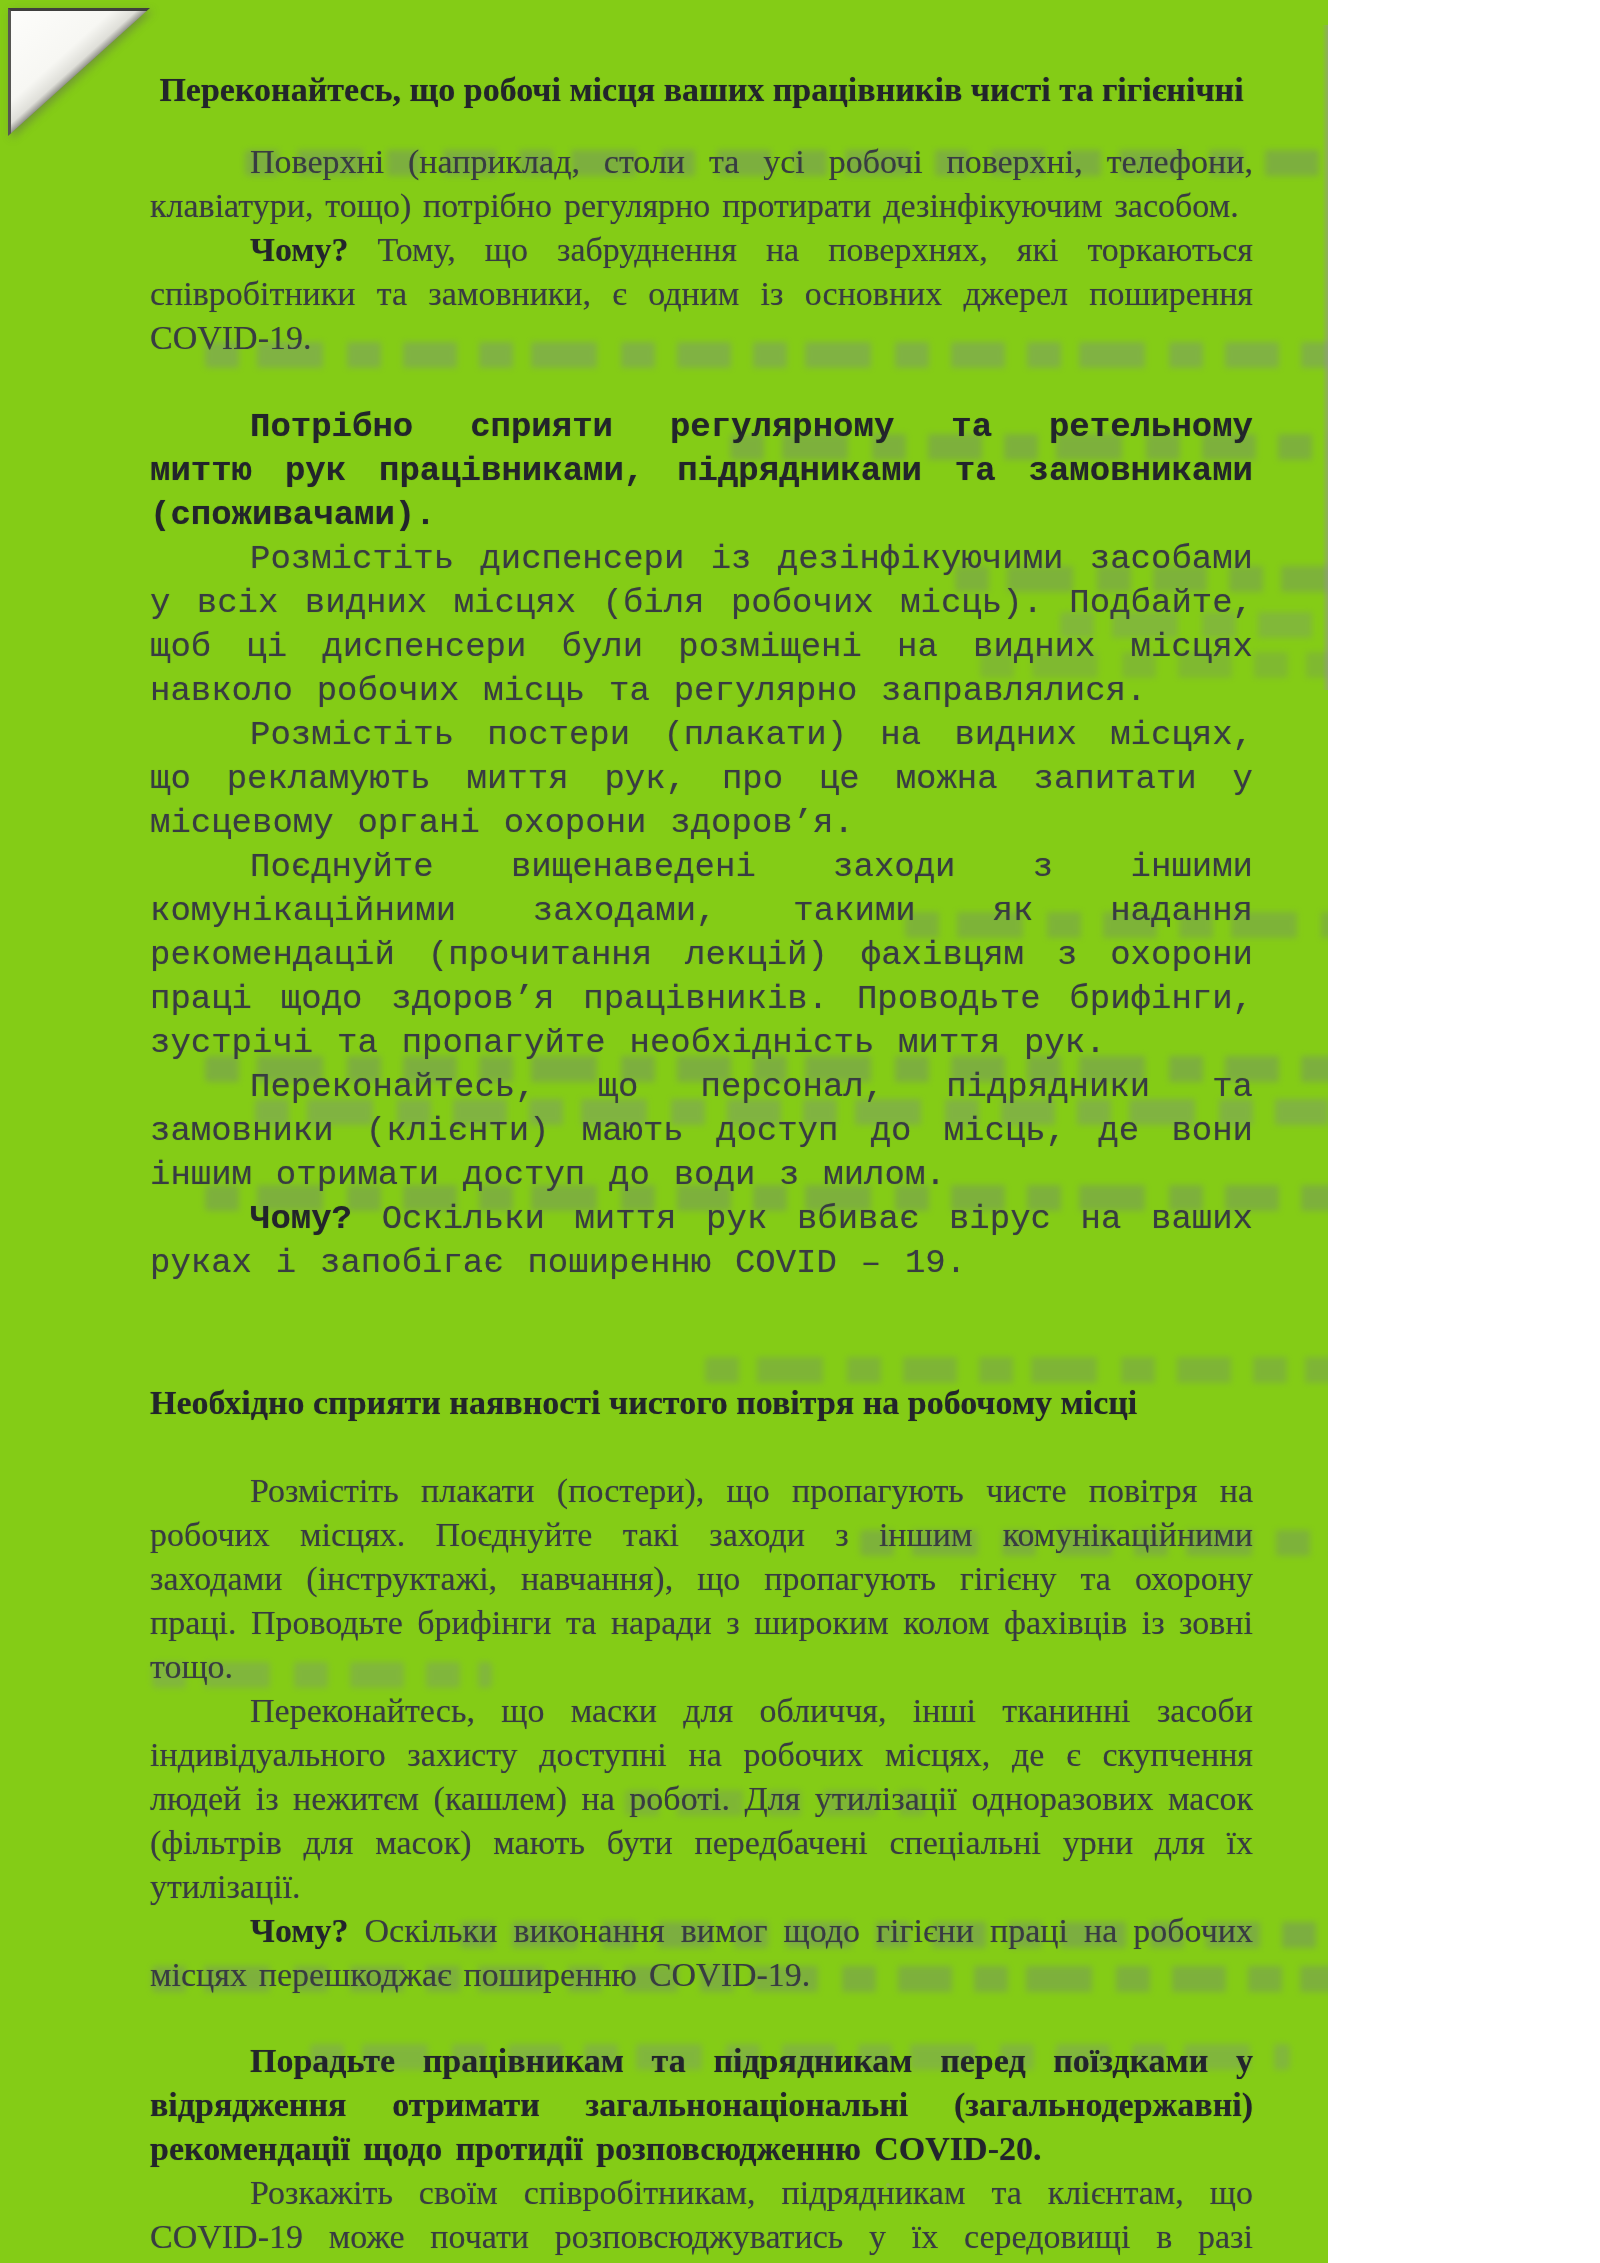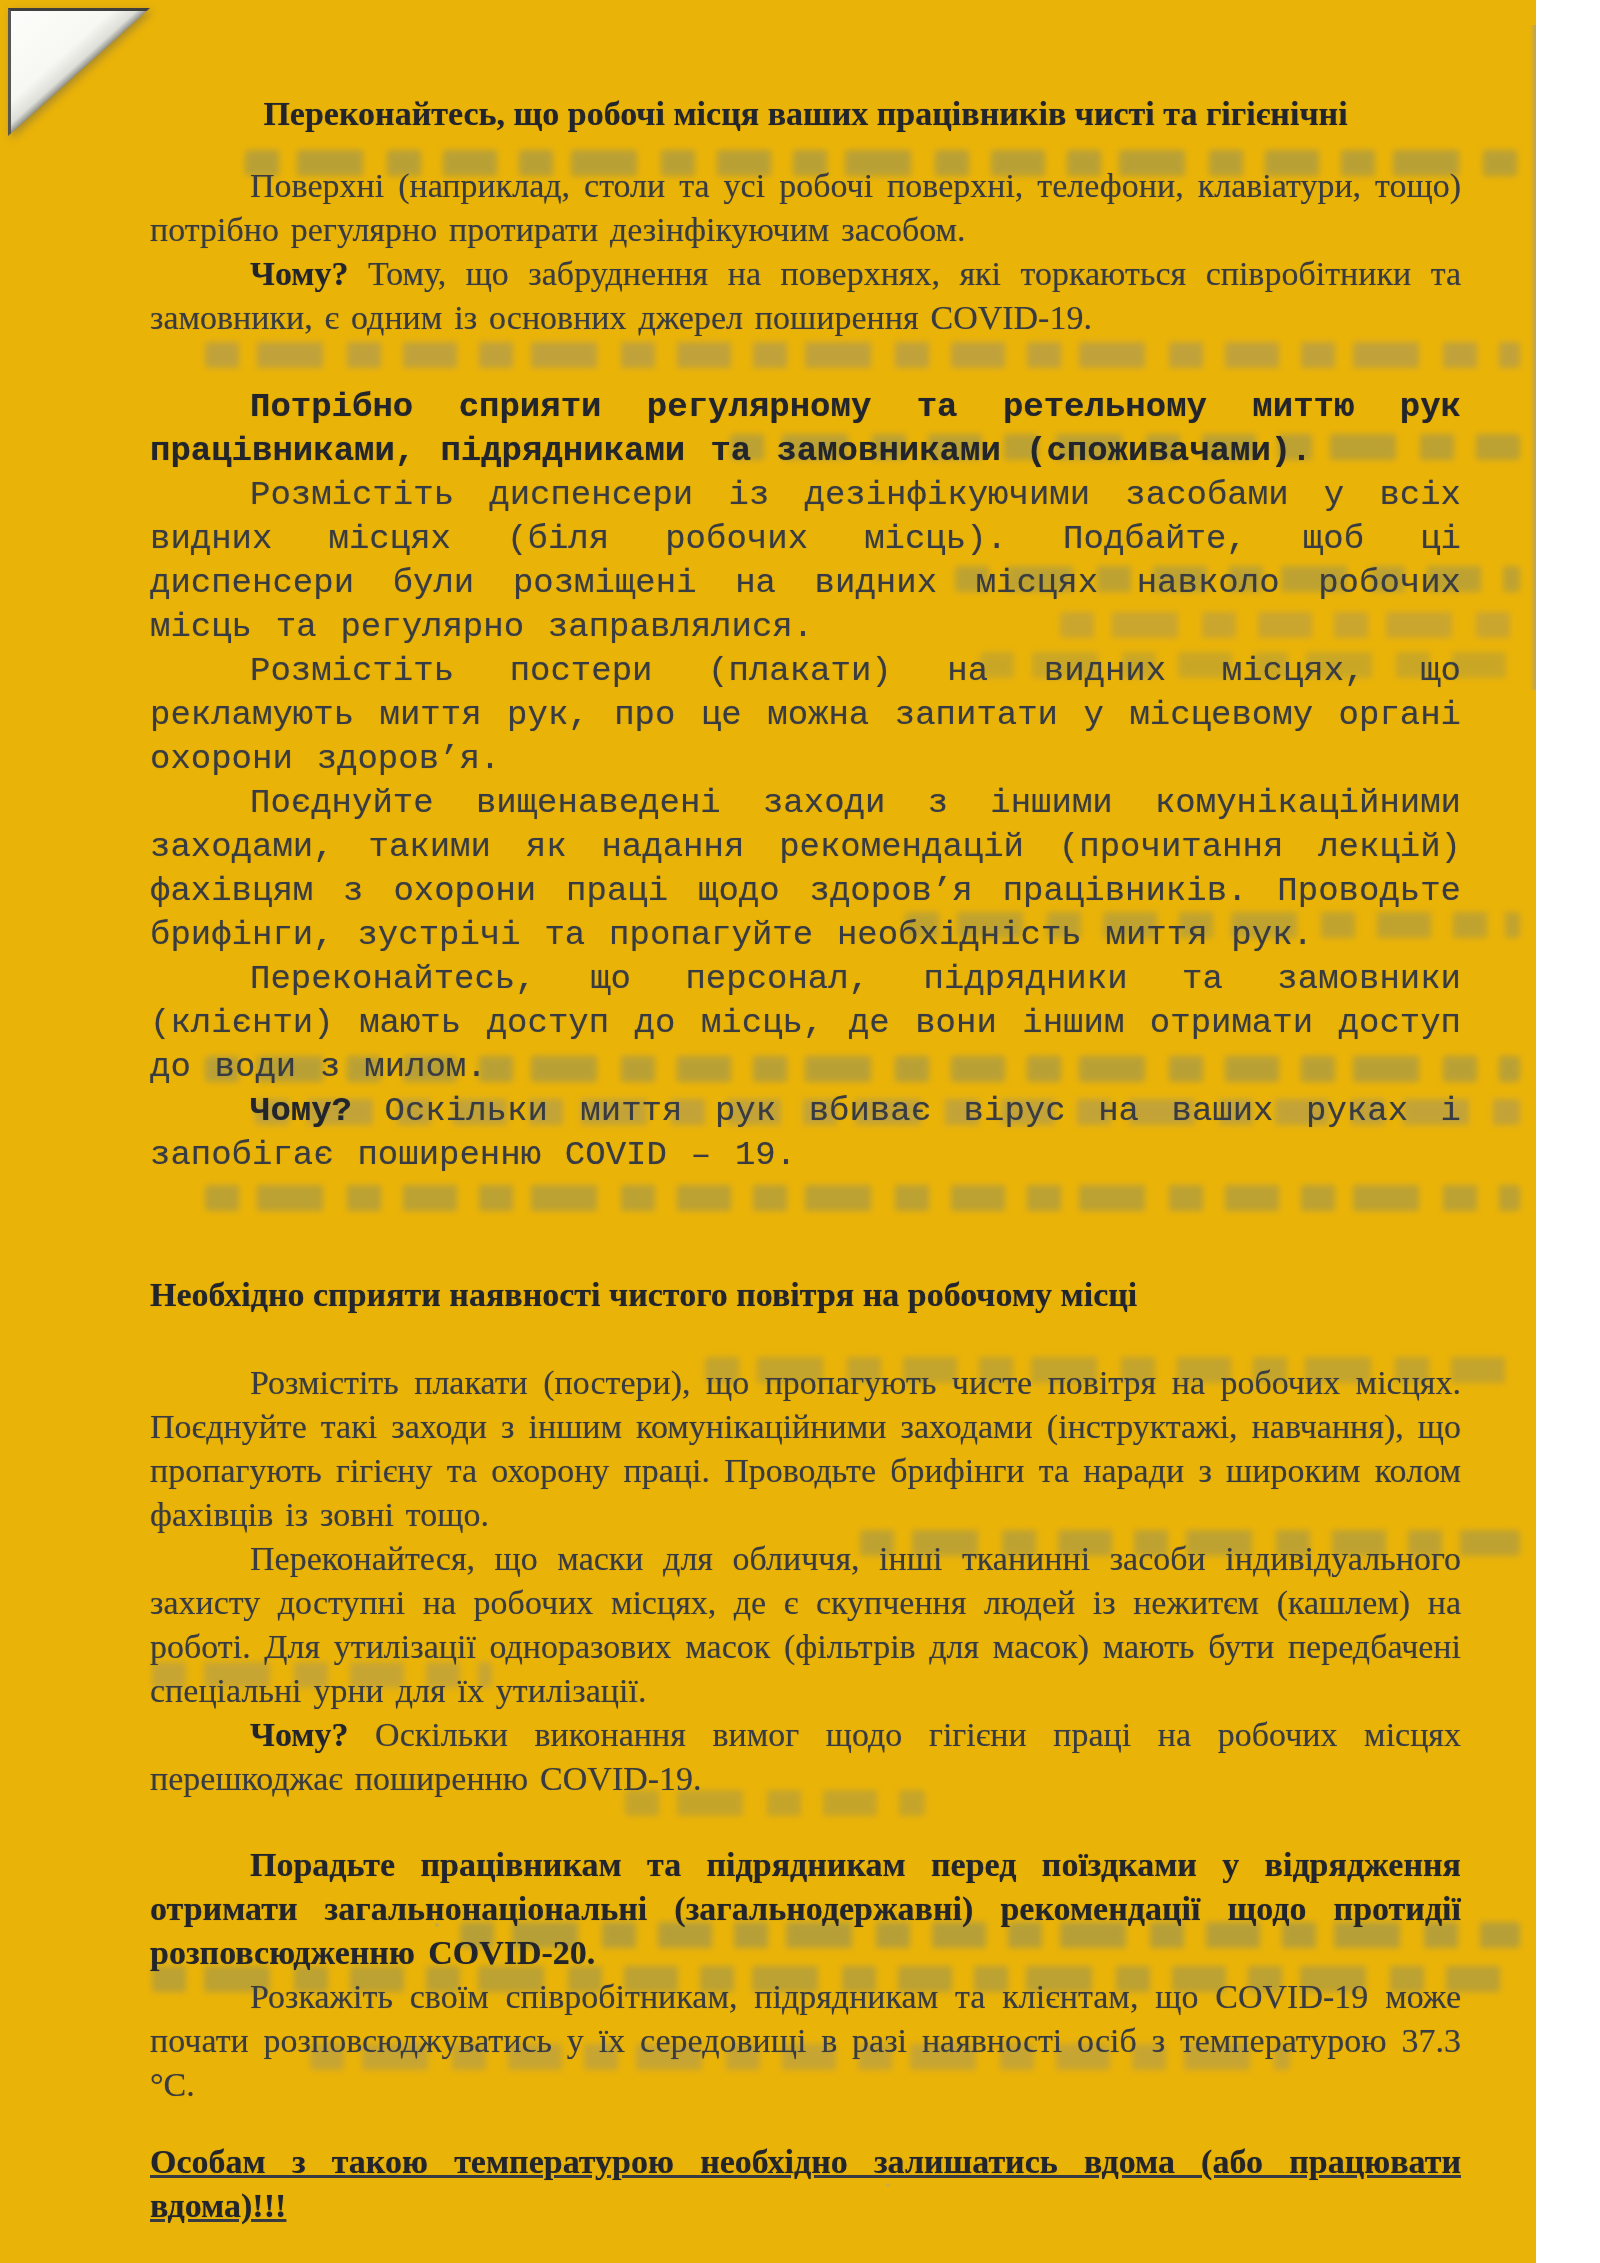--- a/index.html
+++ b/index.html
@@ -1,23 +1,23 @@
 <!DOCTYPE html>
 <html><head>
 <meta charset="utf-8">
 <style>
   html, body { margin: 0; padding: 0; background: #ffffff; }
   .page {
     position: relative;
     z-index: 0;
-    width: 1536px;
+    width: 1328px;
     height: 2263px;
-    background: #eab308;
+    background: #84cc16;
     box-sizing: border-box;
-    padding: 92px 75px 0 150px;
+    padding: 68px 75px 0 150px;
     font-family: "Liberation Serif", "DejaVu Serif", serif;
     font-size: 34px;
     line-height: 44px;
     color: #383c42;
     overflow: hidden;
   }
   .page * { box-sizing: border-box; }
   section, h1, h2, p { margin: 0; padding: 0; }
   h1, h2 {
     font-size: 34px;
@@ -118,21 +118,21 @@
     <p><span>Розмістіть диспенсери із дезінфікуючими засобами у всіх видних місцях (біля робочих місць). Подбайте, щоб ці диспенсери були розміщені на видних місцях навколо робочих місць та регулярно заправлялися.</span></p>
     <p><span>Розмістіть постери (плакати) на видних місцях, що рекламують миття рук, про це можна запитати у місцевому органі охорони здоров’я.</span></p>
     <p><span>Поєднуйте вищенаведені заходи з іншими комунікаційними заходами, такими як надання рекомендацій (прочитання лекцій) фахівцям з охорони праці щодо здоров’я працівників. Проводьте брифінги, зустрічі та пропагуйте необхідність миття рук.</span></p>
     <p><span>Переконайтесь, що персонал, підрядники та замовники (клієнти) мають доступ до місць, де вони іншим отримати доступ до води з милом.</span></p>
     <p><span class="lead">Чому?</span><span> Оскільки миття рук вбиває вірус на ваших руках і запобігає поширенню COVID – 19.</span></p>
   </section>
 
   <section class="sec-3">
     <h2 class="h-left">Необхідно сприяти наявності чистого повітря на робочому місці</h2>
     <p><span>Розмістіть плакати (постери), що пропагують чисте повітря на робочих місцях. Поєднуйте такі заходи з іншим комунікаційними заходами (інструктажі, навчання), що пропагують гігієну та охорону праці. Проводьте брифінги та наради з широким колом фахівців із зовні тощо.</span></p>
-    <p><span>Переконайтеся, що маски для обличчя, інші тканинні засоби індивідуального захисту доступні на робочих місцях, де є скупчення людей із нежитєм (кашлем) на роботі. Для утилізації одноразових масок (фільтрів для масок) мають бути передбачені спеціальні урни для їх утилізації.</span></p>
+    <p><span>Переконайтесь, що маски для обличчя, інші тканинні засоби індивідуального захисту доступні на робочих місцях, де є скупчення людей із нежитєм (кашлем) на роботі. Для утилізації одноразових масок (фільтрів для масок) мають бути передбачені спеціальні урни для їх утилізації.</span></p>
     <p><span class="lead">Чому?</span><span> Оскільки виконання вимог щодо гігієни праці на робочих місцях перешкоджає поширенню COVID-19.</span></p>
   </section>
 
   <section class="sec-4">
     <h2 class="h-indent">Порадьте працівникам та підрядникам перед поїздками у відрядження отримати загальнонаціональні (загальнодержавні) рекомендації щодо протидії розповсюдженню COVID-20.</h2>
     <p><span>Розкажіть своїм співробітникам, підрядникам та клієнтам, що COVID-19 може почати розповсюджуватись у їх середовищі в разі наявності осіб з температурою 37.3 °С.</span></p>
   </section>
 
   <section class="sec-5">
     <h2 class="h-left">Особам з такою температурою необхідно залишатись вдома (або працювати вдома)!!!</h2>

